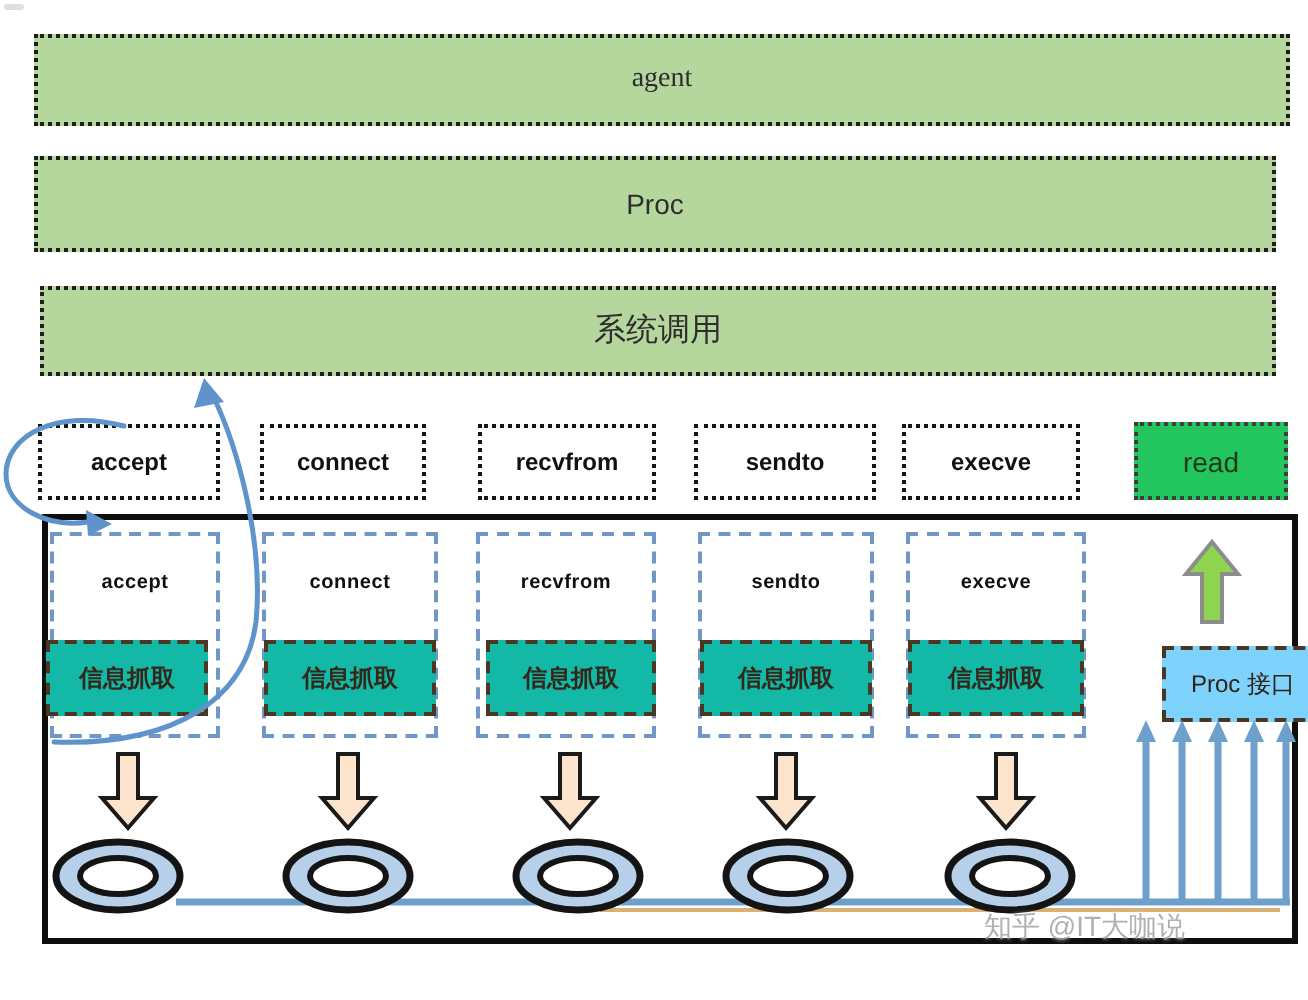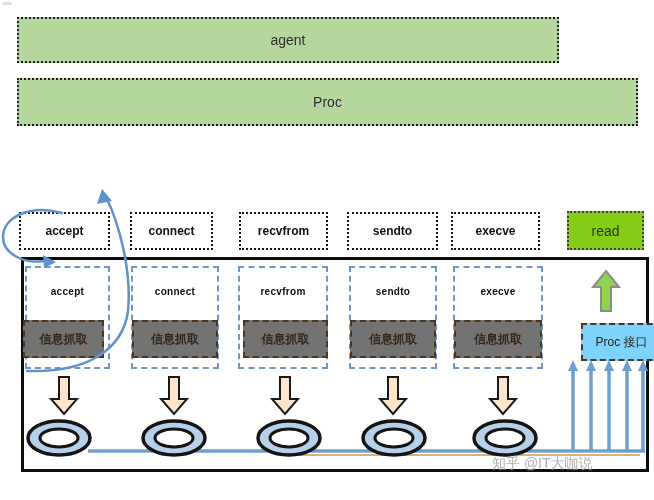--- a/index.html
+++ b/index.html
@@ -11,39 +11,39 @@
     position:absolute; left:2px; top:2px; width:10px; height:3px;
     background:#c9c9c9; opacity:.6; border-radius:2px;
   }
   
   .layer-bar {
     position:absolute; box-sizing:border-box;
     background:#b5d69c; border:2px dotted #1e1e1e;
     display:flex; align-items:center; justify-content:center;
     font-size:14px; color:#2e2e2e;
   }
-  #bar-agent   { left:17px; top:17px;  width:542px; height:46px; }
+  #bar-agent   { left:17px; top:17px;  width:628px; height:46px;font-family:Liberation Serif, serif; }
   #bar-glibc   { left:17px; top:78px;  width:621px; height:48px; }
   #bar-syscall { left:20px; top:143px; width:618px; height:45px; font-size:16px; }
 
   
   .syscall-box {
     position:absolute; top:212px; height:38px; box-sizing:border-box;
     background:#ffffff; border:2px dotted #141414;
     display:flex; align-items:center; justify-content:center;
     font-size:12px; font-weight:700; color:#111;
   }
   #sb-0 { left:19px;  width:91px; }
   #sb-1 { left:130px; width:83px; }
   #sb-2 { left:239px; width:89px; }
   #sb-3 { left:347px; width:91px; }
   #sb-4 { left:451px; width:89px; }
   #read-box {
     position:absolute; left:567px; top:211px; width:77px; height:39px;
-    box-sizing:border-box; background:#84cc16; border:2px dotted #3d3d3d;
+    box-sizing:border-box; background:#22c55e; border:2px dotted #3d3d3d;
     display:flex; align-items:center; justify-content:center;
     font-size:14px; color:#233a12;
   }
 
   
   #main-container {
     position:absolute; left:21px; top:257px; width:628px; height:215px;
     box-sizing:border-box; border:3px solid #0e0e0e; background:transparent;
   }
 
@@ -56,21 +56,21 @@
   #col-1 { left:131px; width:88px; }
   #col-2 { left:238px; width:90px; }
   #col-3 { left:349px; width:88px; }
   #col-4 { left:453px; width:90px; }
   .col-label {
     margin-top:18px; text-align:center;
     font-size:10px; font-weight:700; color:#0f0f0f; letter-spacing:.3px;
   }
   .capture-box {
     position:absolute; top:320px; height:38px; box-sizing:border-box;
-    background:#737373; border:2px dashed #4a3623;
+    background:#14b8a6; border:2px dashed #4a3623;
     display:flex; align-items:center; justify-content:center;
     font-size:12px; font-weight:600; color:#33271a;
   }
   #cap-0 { left:23px;  width:81px; }
   #cap-1 { left:132px; width:86px; }
   #cap-2 { left:243px; width:85px; }
   #cap-3 { left:350px; width:86px; }
   #cap-4 { left:454px; width:88px; }
 
   
@@ -96,20 +96,21 @@
 </style>
 </head>
 <body>
 
 <div class="canvas">
 
   <div class="corner-mark"></div>
 
   <div class="layer-bar" id="bar-agent">agent</div>
   <div class="layer-bar" id="bar-glibc">Proc</div>
+  <div class="layer-bar" id="bar-syscall">系统调用</div>
 
   <div class="syscall-box" id="sb-0">accept</div>
   <div class="syscall-box" id="sb-1">connect</div>
   <div class="syscall-box" id="sb-2">recvfrom</div>
   <div class="syscall-box" id="sb-3">sendto</div>
   <div class="syscall-box" id="sb-4">execve</div>
   <div id="read-box">read</div>
 
   <div id="main-container"></div>
 

